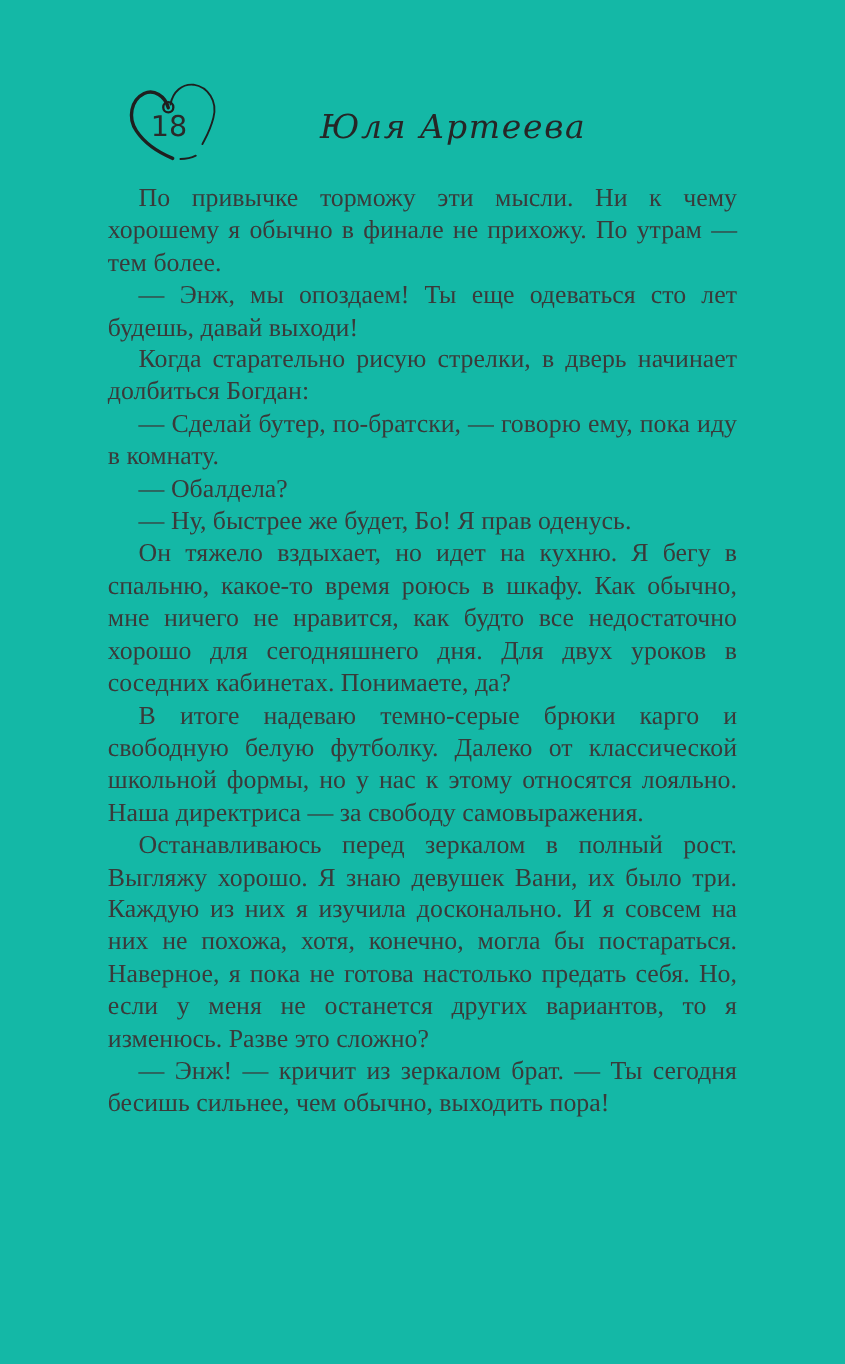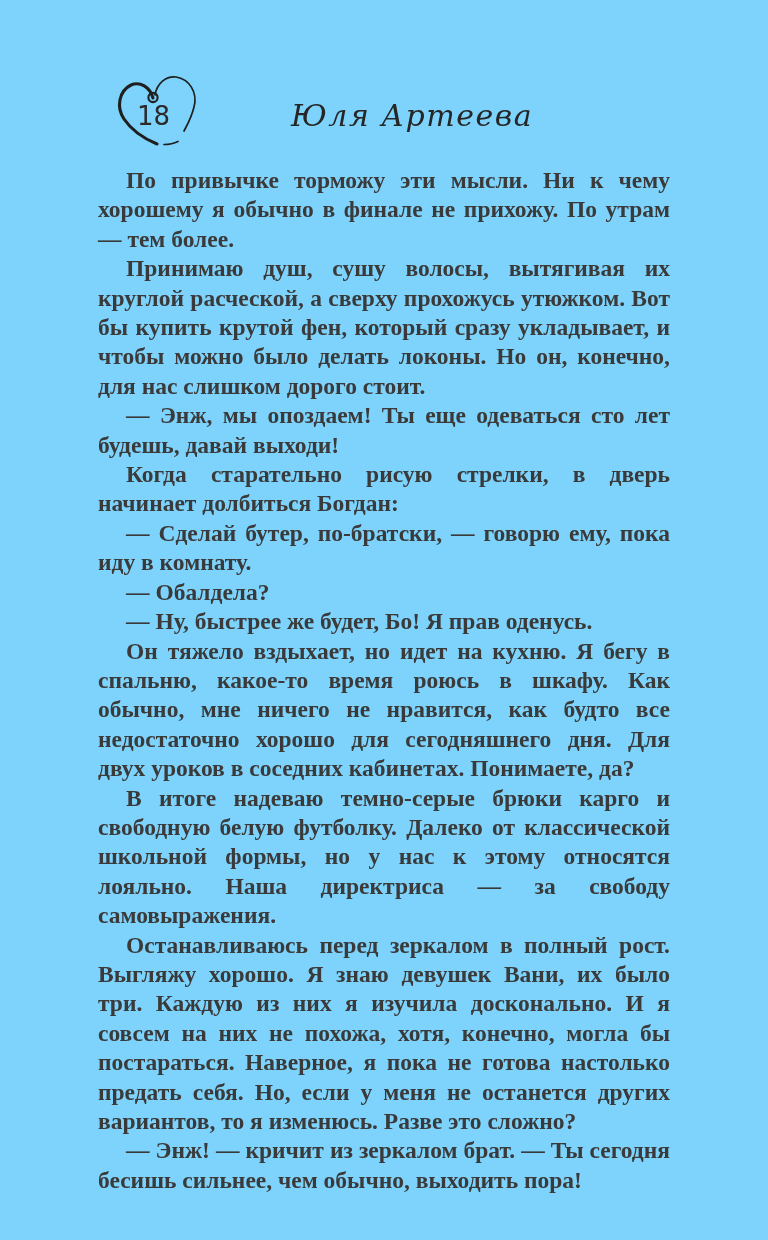--- a/index.html
+++ b/index.html
@@ -4,21 +4,21 @@
 <style>
   html, body {
     margin: 0;
     padding: 0;
     background: #ffffff;
   }
   .book-page {
     position: relative;
     width: 768px;
     height: 1240px;
-    background: #7dd3fc;
+    background: #14b8a6;
     overflow: hidden;
   }
 
   
   .heart-marker {
     position: absolute;
     left: 112px;
     top: 74px;
     width: 96px;
     height: 82px;
@@ -56,21 +56,20 @@
     position: absolute;
     left: 98px;
     top: 166px;
     width: 572px;
     font-family: "Liberation Serif", serif;
     font-size: 23.5px;
     line-height: 29.4px;
     color: #3a3a3a;
     text-align: justify;
     hyphens: auto;
-    font-weight: bold;
   }
   .text-block p {
     margin: 0;
     padding: 0;
     text-indent: 28px;
   }
 </style>
 </head>
 <body>
 
@@ -89,21 +88,20 @@
         <circle cx="41" cy="23.5" r="4.6" stroke="#1f1f1f" stroke-width="2.1" fill="none"></circle>
       </svg>
     </span>
     <span class="page-number">18</span>
   </div>
 
   <div class="running-header">Юля Артеева</div>
 
   <div class="text-block">
     <p>По привычке торможу эти мысли. Ни к чему хорошему я обычно в финале не прихожу. По утрам — тем более.</p>
-    <p>Принимаю душ, сушу волосы, вытягивая их круглой расческой, а сверху прохожусь утюжком. Вот бы купить крутой фен, который сразу укладывает, и чтобы можно было делать локоны. Но он, конечно, для нас слишком дорого стоит.</p>
     <p>— Энж, мы опоздаем! Ты еще одеваться сто лет будешь, давай выходи!</p>
     <p>Когда старательно рисую стрелки, в дверь начинает долбиться Богдан:</p>
     <p>— Сделай бутер, по-братски, — говорю ему, пока иду в комнату.</p>
     <p>— Обалдела?</p>
     <p>— Ну, быстрее же будет, Бо! Я прав оденусь.</p>
     <p>Он тяжело вздыхает, но идет на кухню. Я бегу в спальню, какое-то время роюсь в шкафу. Как обычно, мне ничего не нравится, как будто все недостаточно хорошо для сегодняшнего дня. Для двух уроков в соседних кабинетах. Понимаете, да?</p>
     <p>В итоге надеваю темно-серые брюки карго и свободную белую футболку. Далеко от классической школьной формы, но у нас к этому относятся лояльно. Наша директриса — за свободу самовыражения.</p>
     <p>Останавливаюсь перед зеркалом в полный рост. Выгляжу хорошо. Я знаю девушек Вани, их было три. Каждую из них я изучила досконально. И я совсем на них не похожа, хотя, конечно, могла бы постараться. Наверное, я пока не готова настолько предать себя. Но, если у меня не останется других вариантов, то я изменюсь. Разве это сложно?</p>
     <p>— Энж! — кричит из зеркалом брат. — Ты сегодня бесишь сильнее, чем обычно, выходить пора!</p>
   </div>

